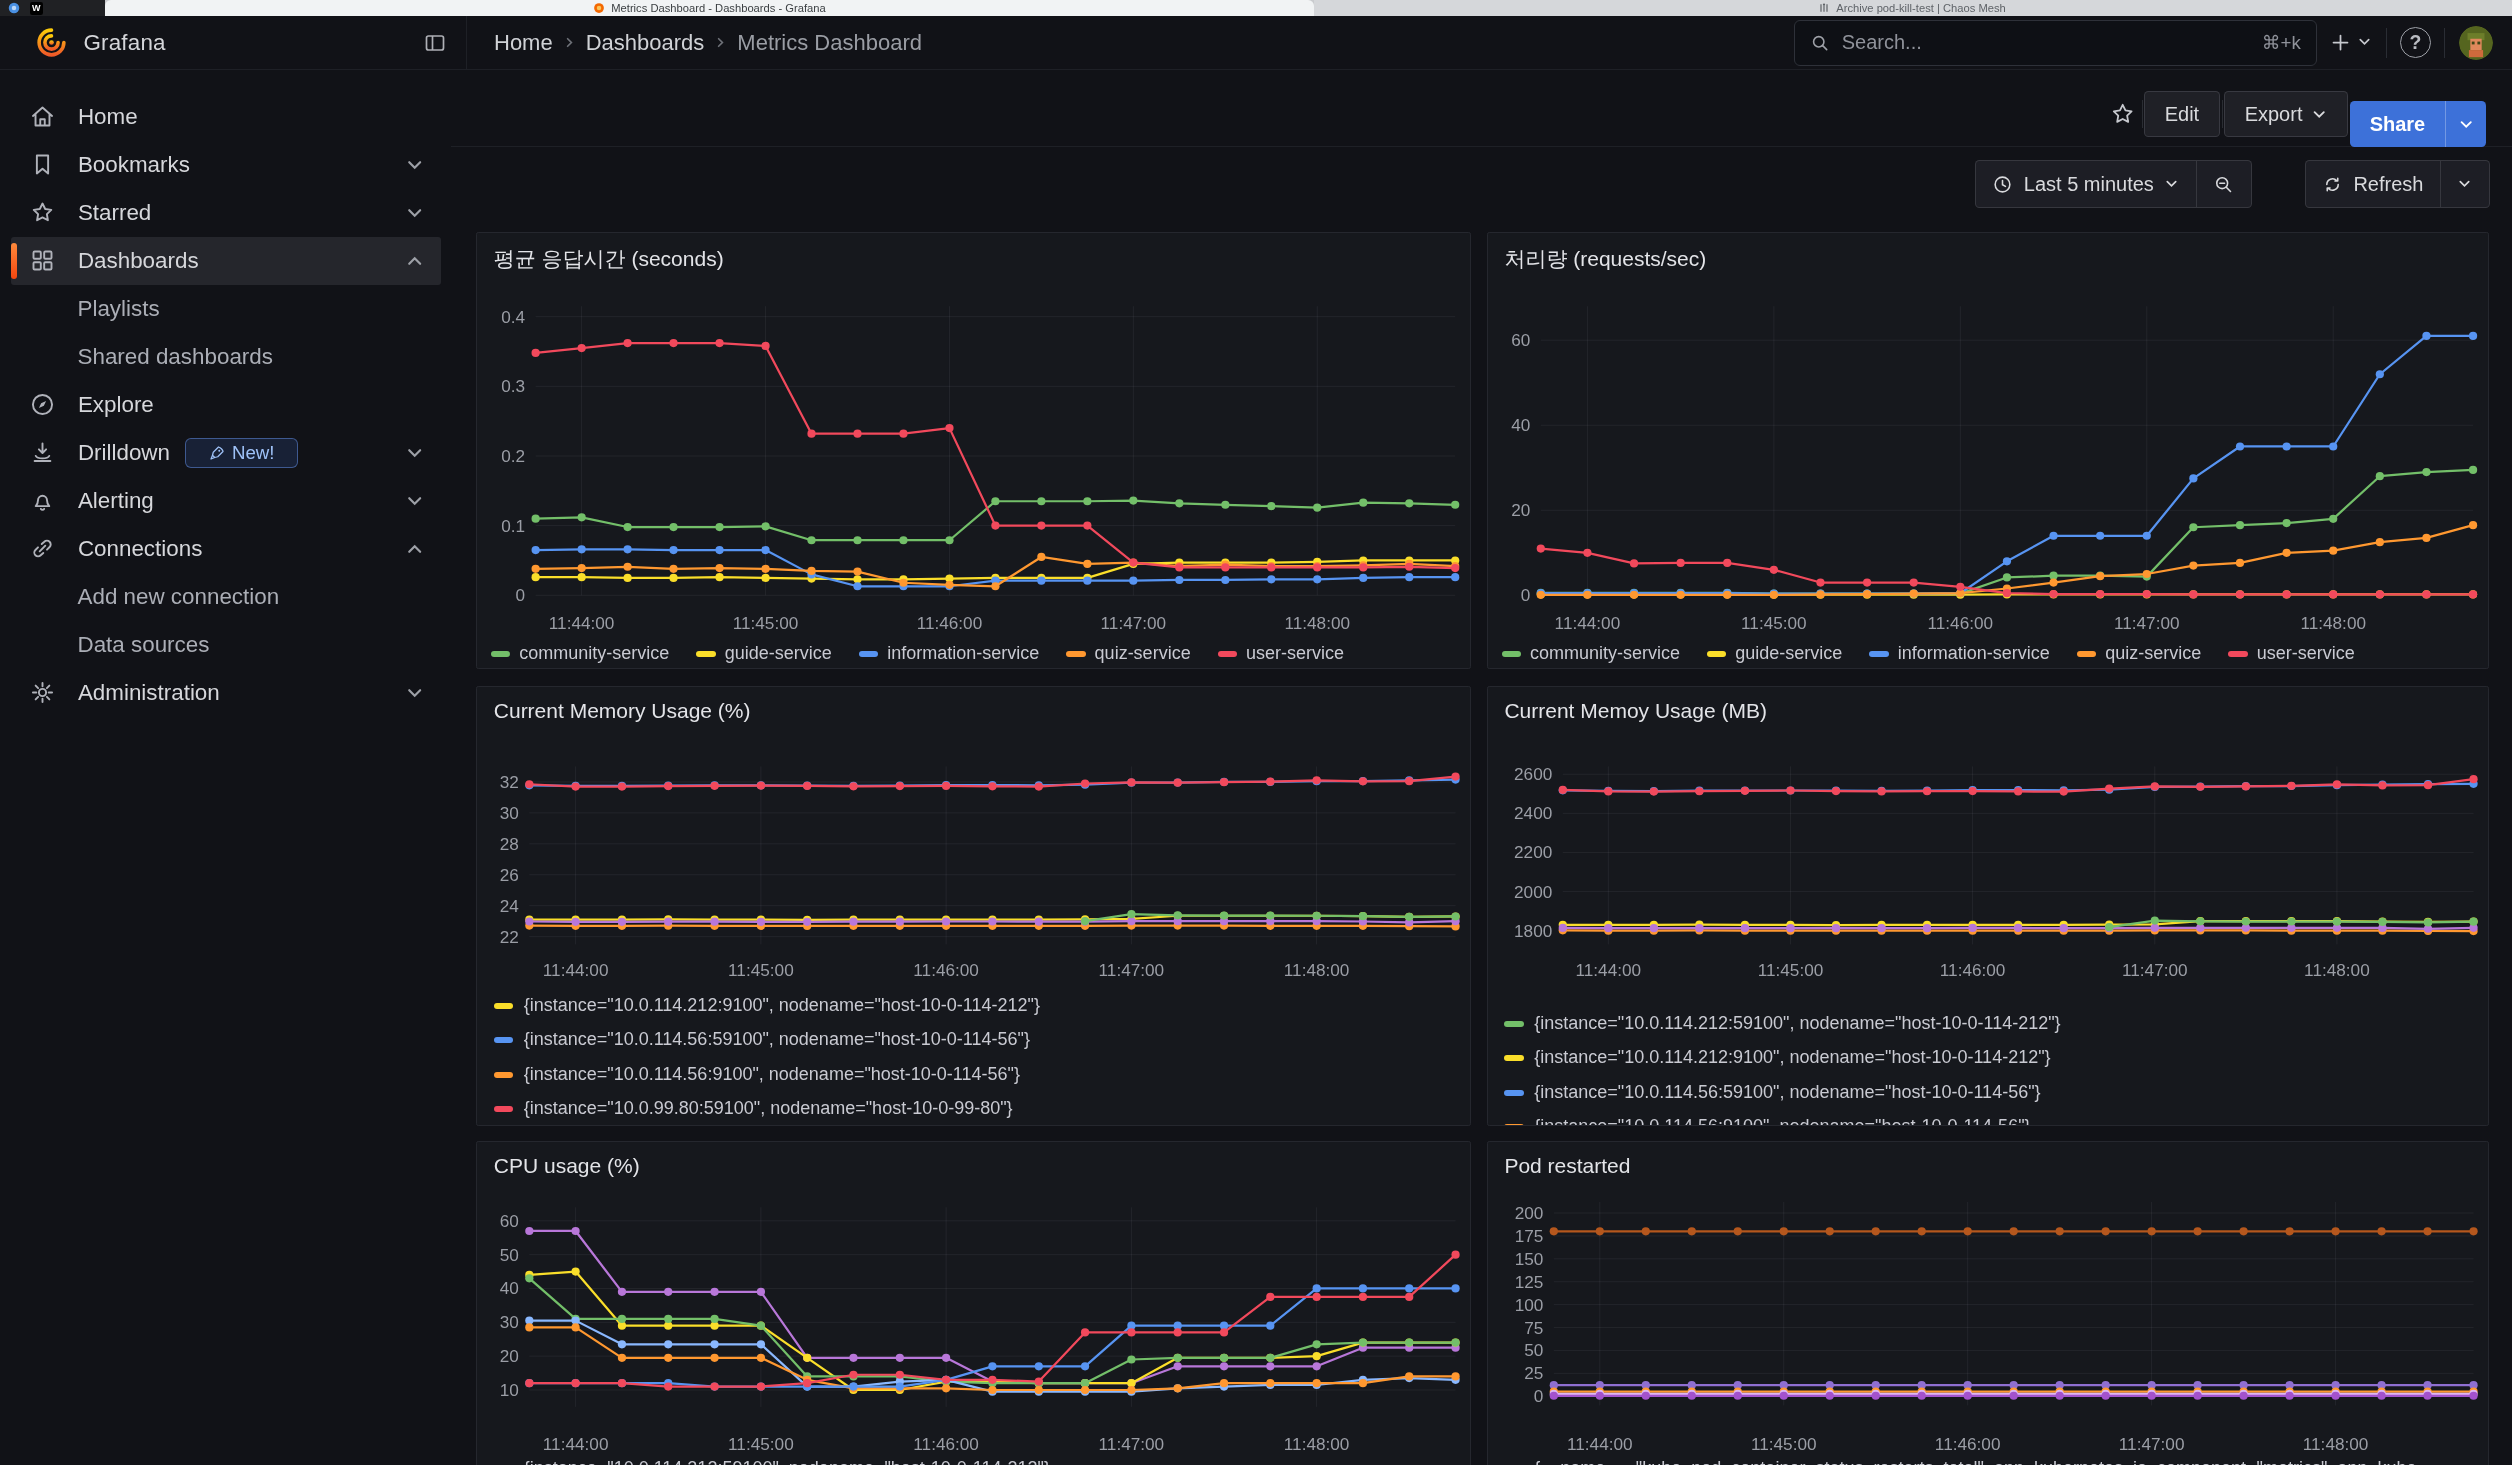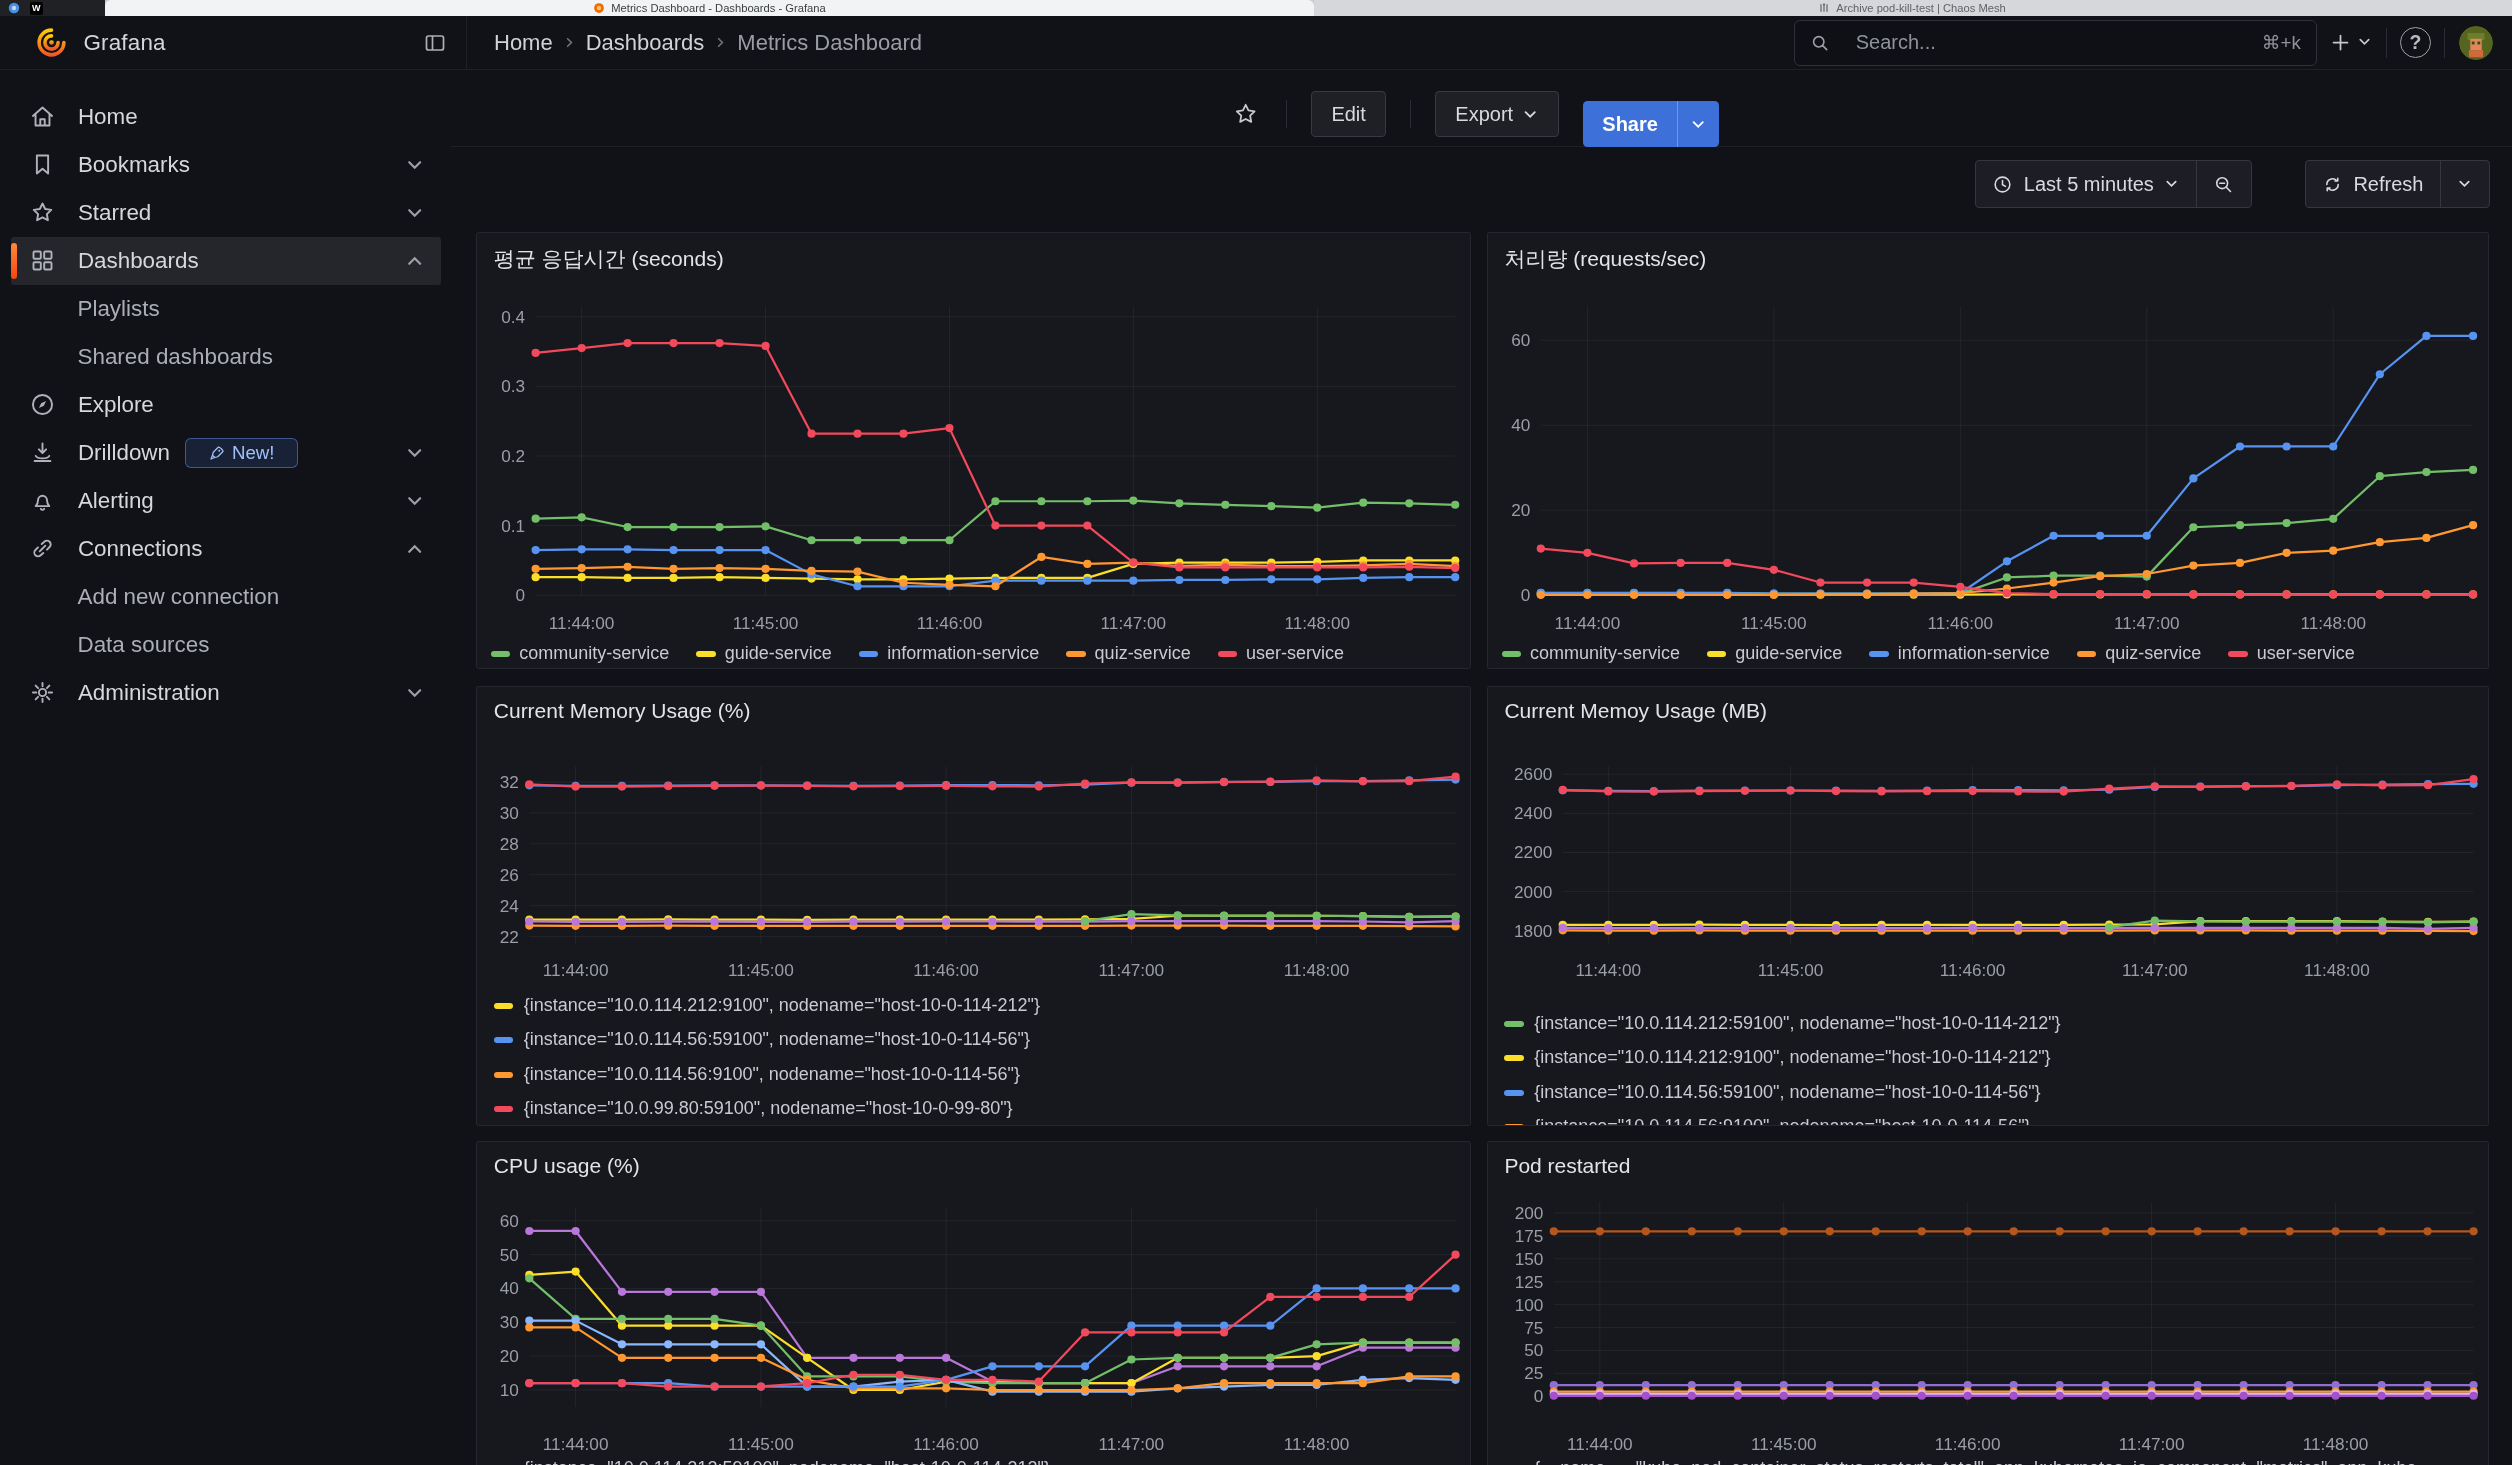--- a/index.html
+++ b/index.html
@@ -23,21 +23,21 @@
   .h-left { width:451px; flex:0 0 auto; display:flex; align-items:center; padding:0 13.5px 0 19.4px; border-right:0.7px solid #1e2026; height:100%; }
   .brand { margin-left:15px; font-size:22.4px; color:#d5d6da; letter-spacing:0.2px; }
   .iconbtn { width:36px; height:36px; display:flex; align-items:center; justify-content:center; color:#aeb0b6; border-radius:4.5px; cursor:pointer; background:none; border:none; }
   .dock-btn { margin-left:auto; }
   .iconbtn svg { width:24px; height:24px; }
   .crumbs { display:flex; align-items:center; margin-left:27px; font-size:22px; gap:9px; }
   .crumbs a { color:#d0d2d6; text-decoration:none; cursor:pointer; }
   .crumbs .sep { color:#6e7178; display:inline-flex; width:15px; height:15px; }
   .crumbs .cur { color:#9a9da4; }
   .h-right { margin-left:auto; display:flex; align-items:center; gap:13.5px; padding-right:19.4px; }
-  .searchbox { width:523px; height:46px; border:0.7px solid #2e3139; background:#0e1015; border-radius:6px; display:flex; align-items:center; gap:26px; padding:0 15px; cursor:text;justify-content:flex-end; }
+  .searchbox { width:523px; height:46px; border:0.7px solid #2e3139; background:#0e1015; border-radius:6px; display:flex; align-items:center; gap:12px; padding:0 15px; cursor:text;justify-content:flex-end; }
   .searchbox svg { width:20px; height:20px; color:#9ea1a8; flex:0 0 auto; }
   .searchbox .ph { font-size:20px; color:#8f929a; }
   .searchbox .kbd { margin-left:auto; font-size:18.7px; color:#8f929a; }
   .plusbtn { display:flex; align-items:center; gap:6px; color:#c6c8ce; cursor:pointer; }
   .plusbtn svg { width:21px; height:21px; }
   .plusbtn .chev svg { width:15px; height:15px; }
   .vdiv { width:0.7px; height:30px; background:#2a2d34; }
   .helpbtn { width:31px; height:31px; border-radius:50%; border:1.9px solid #9da0a7; color:#b9bbc1; font-size:19.4px; font-weight:bold; display:flex; align-items:center; justify-content:center; cursor:pointer; }
   .avatar { width:34px; height:34px; border-radius:50%; overflow:hidden; cursor:pointer; flex:0 0 auto; }
   
@@ -48,21 +48,21 @@
   .nav-item .nico svg { width:27px; height:27px; }
   .nav-item .nlabel { margin-left:22.4px; font-size:22.4px; white-space:nowrap; }
   .nav-item.child .nlabel { margin-left:67px; color:#abaeb6; }
   .nav-item.active { background:rgba(204,204,220,.11); }
   .nav-item.active::before { content:""; position:absolute; left:0; top:6px; bottom:6px; width:6px; border-radius:3px; background:linear-gradient(180deg,#ff8a3c,#f4460f); }
   .nav-item .nchev { position:absolute; right:16.4px; width:19.4px; height:19.4px; color:#9da0a7; display:inline-flex; }
   .badge-new { margin-left:15px; display:inline-flex; align-items:center; gap:6px; font-size:18.7px; color:#9ec1f7; background:rgba(61,113,217,.16); border:1.1px solid rgba(110,159,255,.45); border-radius:6px; padding:3px 22px; }
   .badge-new svg { width:18px; height:18px; }
   
   main { position:absolute; left:451px; top:82px; right:0; bottom:0; background:#111217; }
-  .dash-toolbar { position:absolute; top:0; left:0; right:0; height:65px; border-bottom:0.7px solid #1e2026; display:flex; align-items:center; justify-content:center; gap:24px; padding-right:15px; z-index:10; }
+  .dash-toolbar { position:absolute; top:0; left:0; right:0; height:65px; border-bottom:0.7px solid #1e2026; display:flex; align-items:center; justify-content:flex-end; gap:2px; padding-right:26px; z-index:10; }
   .starbtn { width:33px; height:33px; color:#c6c8ce; display:flex; align-items:center; justify-content:center; cursor:pointer; }
   .starbtn svg { width:25.4px; height:25.4px; }
   .tdiv { width:0.7px; height:28px; background:#2a2d33; }
   .btn { height:46px; display:inline-flex; align-items:center; gap:9px; padding:0 19.4px; border-radius:4.5px; font-size:20px; font-weight:500; font-family:inherit; color:#d9dadd; background:rgba(204,204,220,.08); border:0.7px solid rgba(204,204,220,.15); cursor:pointer; }
   .btn svg { width:16.4px; height:16.4px; }
   .share-group { display:inline-flex; }
   .btn.primary { background:#3d71d9; border:none; color:#fff;margin-top:20px; }
   .btn.primary.main { border-radius:4.5px 0 0 4.5px; }
   .btn.primary.caret { border-radius:0 4.5px 4.5px 0; border-left:0.7px solid rgba(255,255,255,.28); padding:0 12px; }
   .dash-controls { position:absolute; top:78px; right:22.4px; height:48px; display:flex; gap:12px; z-index:10; }

